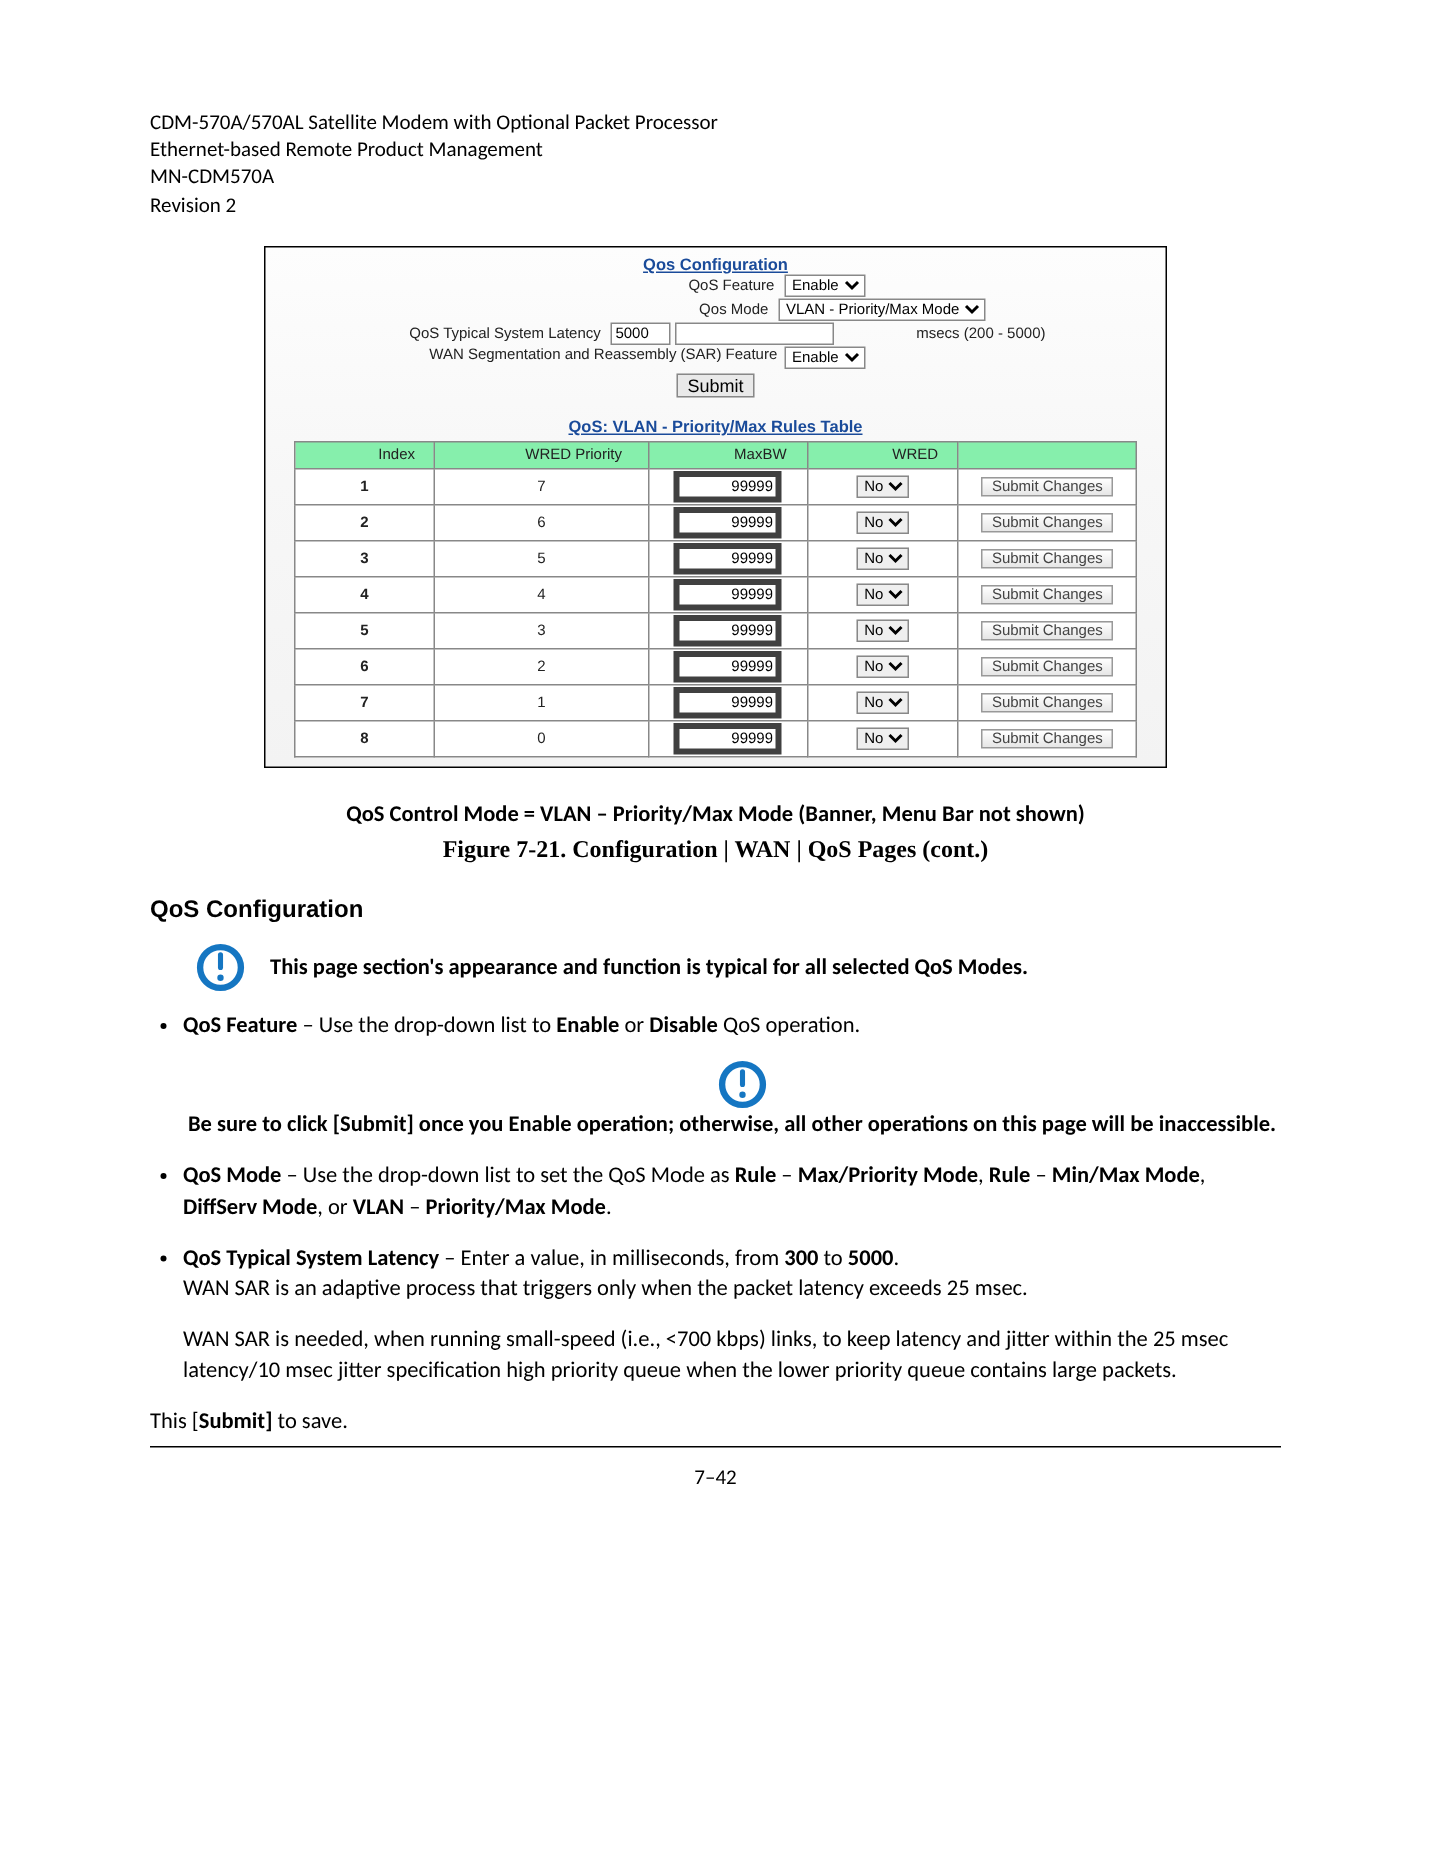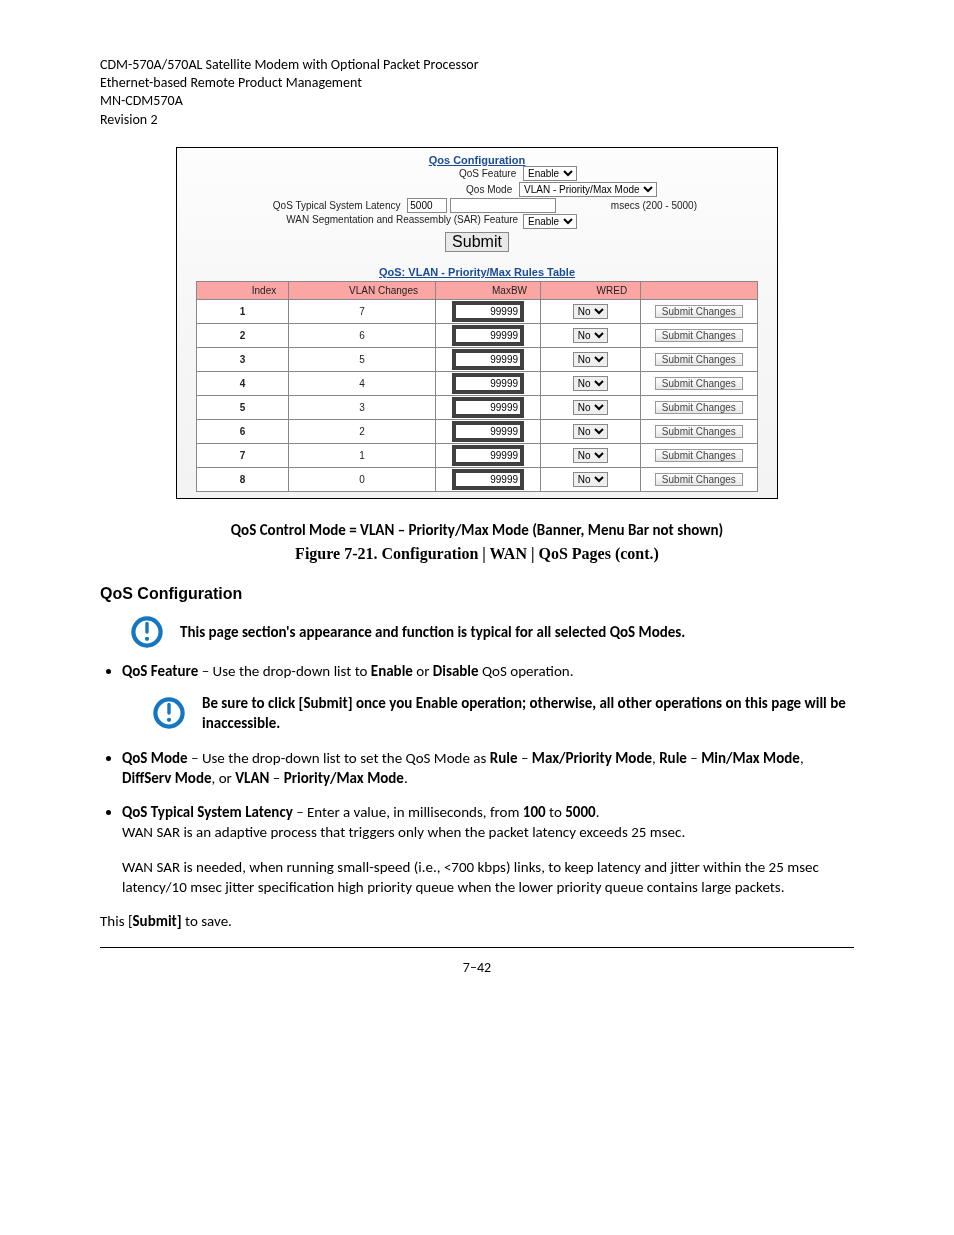--- a/index.html
+++ b/index.html
@@ -4,21 +4,21 @@
 <style>
   body {
     font-family: Calibri, Arial, sans-serif;
     background: #fff;
     margin: 0;
     padding: 0;
   }
   .page {
     width: 954px;
     height: 1028px;
-    margin: 0 auto;
+    margin: 17px auto;
     padding: 56px 100px 40px 100px;
     box-sizing: border-box;
     position: relative;
   }
   .header-row {
     font-size: 14px;
     line-height: 1.3;
   }
   .header-block::after { content: ""; display: block; clear: both; }
   .page-number {
@@ -60,21 +60,21 @@
     font-family: Verdana, Arial, sans-serif;
     font-size: 10px;
     border: 1px solid #888;
     background: #fff;
   }
   .cfg-input-small { width: 34px; }
   .cfg-input-med { width: 100px; }
   .cfg-after { margin-left: 4px; padding-left: 48px; }
   .cfg-submit-row { text-align: center; padding: 2px 0 14px 0; }
   .cfg-submit {
-    font-size: 16px;
+    font-size: 12px;
     font-family: Verdana, Arial, sans-serif;
     border: 1px solid #888;
     background: #e9e9e9;
     padding: 0 6px;
   }
 
   .rules-title {
     color: #1a4b9a;
     font-weight: bold;
     text-align: center;
@@ -89,21 +89,21 @@
     background: #fff;
     font-size: 10px;
     font-family: Verdana, Arial, sans-serif;
   }
   table.rules th, table.rules td {
     border: 1px solid #888;
     text-align: center;
     padding: 1px 3px;
     line-height: 1.5;
   }
-  table.rules th { background: #fca5a5; font-weight: normal; padding-left: 46px; }
+  table.rules th { background: #86efac; font-weight: normal; padding-left: 46px; }
   table.rules td.idx { font-weight: bold; }
   .rule-input { width: 60px; font-size: 10px; border: 4px solid #404040; text-align: right; padding-right: 2px; }
   .rule-select { font-size: 10px; border: 1px solid #888; }
   .rule-btn {
     font-size: 10px;
     border: 1px solid #999;
     background: linear-gradient(to bottom, #fff, #e6e6e6);
     color: #444;
     padding: 0 6px;
   }
@@ -193,21 +193,21 @@
     </div>
     <div class="cfg-submit-row">
       <button class="cfg-submit">Submit</button>
     </div>
 
     <div class="rules-title">QoS: VLAN - Priority/Max Rules Table</div>
     <table class="rules">
       <thead>
         <tr>
           <th>Index</th>
-          <th>VLAN Changes</th>
+          <th>WRED Priority</th>
           <th>MaxBW</th>
           <th>WRED</th>
           <th></th>
         </tr>
       </thead>
       <tbody id="rules-body">
           <tr>
             <td class="idx">1</td>
             <td>7</td>
             <td><input class="rule-input" value="99999" style=""></td>
@@ -280,36 +280,36 @@
       <rect x="18" y="8" width="4" height="14" rx="2" fill="#1576c2"></rect>
       <circle cx="20" cy="28" r="2.5" fill="#1576c2"></circle>
     </svg>
     <div class="info-text">This page section's appearance and function is typical for all selected QoS Modes.</div>
   </div>
 
   <ul class="body-list">
     <li>
       <b>QoS Feature</b><span> – Use the drop-down list to </span><b>Enable</b><span> or </span><b>Disable</b><span> QoS operation.</span>
 
-      <div class="info-row" style="margin-top:12px;">
+      <div class="info-row" style="margin-top:12px;flex-direction:column;">
         <svg class="info-icon" viewBox="0 0 40 40">
           <circle cx="20" cy="20" r="16" fill="none" stroke="#1576c2" stroke-width="5"></circle>
           <rect x="18" y="8" width="4" height="14" rx="2" fill="#1576c2"></rect>
           <circle cx="20" cy="28" r="2.5" fill="#1576c2"></circle>
         </svg>
         <div class="info-text">Be sure to click [Submit] once you Enable operation; otherwise, all other operations on this page will be inaccessible.</div>
       </div>
     </li>
 
     <li>
       <b>QoS Mode</b><span> – Use the drop-down list to set the QoS Mode as </span><b>Rule</b><span> – </span><b>Max/Priority Mode</b><span>, </span><b>Rule</b><span> – </span><b>Min/Max Mode</b><span>, </span><b>DiffServ Mode</b><span>, or </span><b>VLAN</b><span> – </span><b>Priority/Max Mode</b><span>.</span>
     </li>
 
     <li>
-      <b>QoS Typical System Latency</b><span> – Enter a value, in milliseconds, from </span><b>100</b><span> to </span><b>5000</b><span>.</span>
+      <b>QoS Typical System Latency</b><span> – Enter a value, in milliseconds, from </span><b>300</b><span> to </span><b>5000</b><span>.</span>
 
       <p class="para" style="margin-left:0;">WAN SAR is an adaptive process that triggers only when the packet latency exceeds 25 msec.</p>
       <p class="para" style="margin-left:0;">WAN SAR is needed, when running small-speed (i.e., &lt;700 kbps) links, to keep latency and jitter within the 25 msec latency/10 msec jitter specification high priority queue when the lower priority queue contains large packets.</p>
     </li>
   </ul>
 
   <p class="para flush">
     <span>This [</span><b>Submit]</b><span> to save.</span>
   </p>
 

